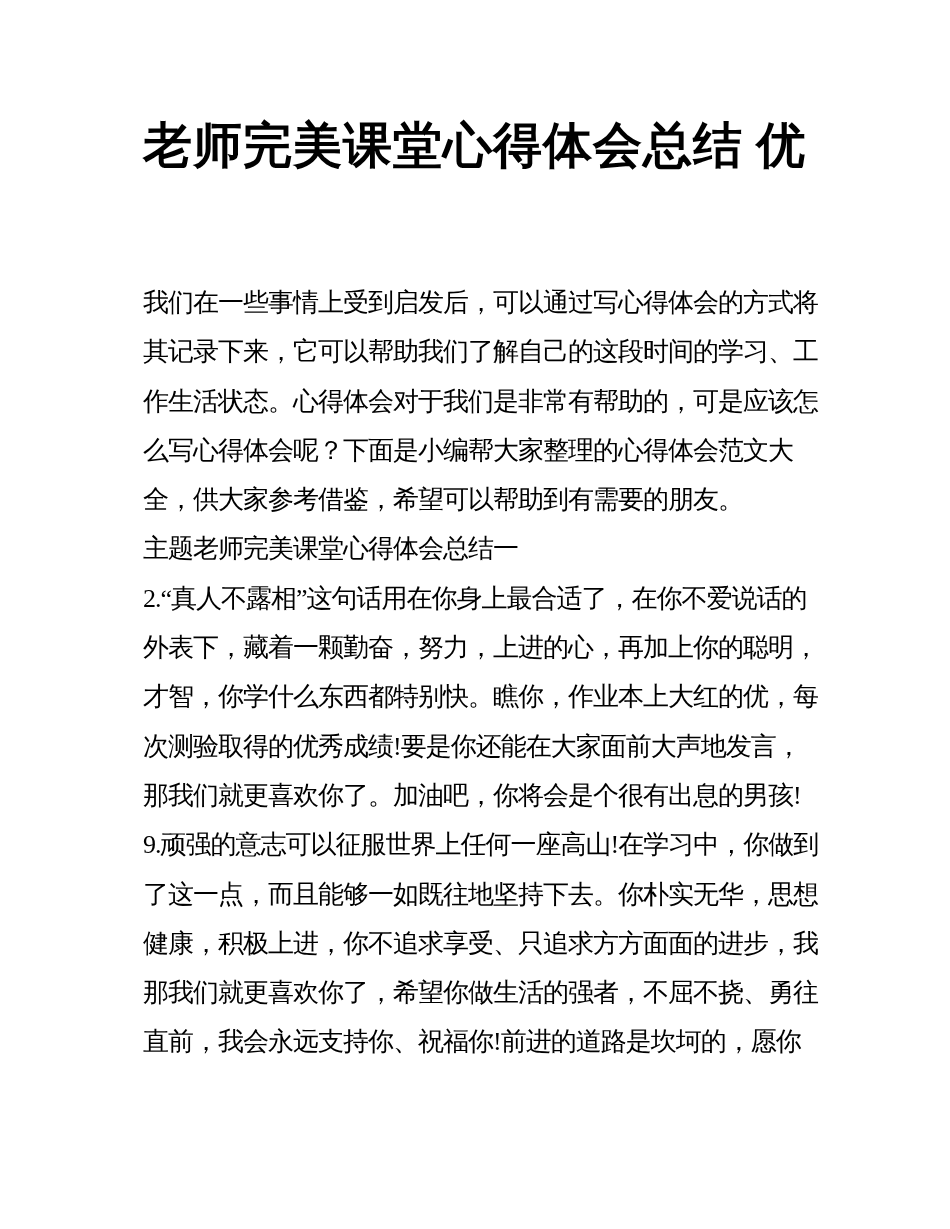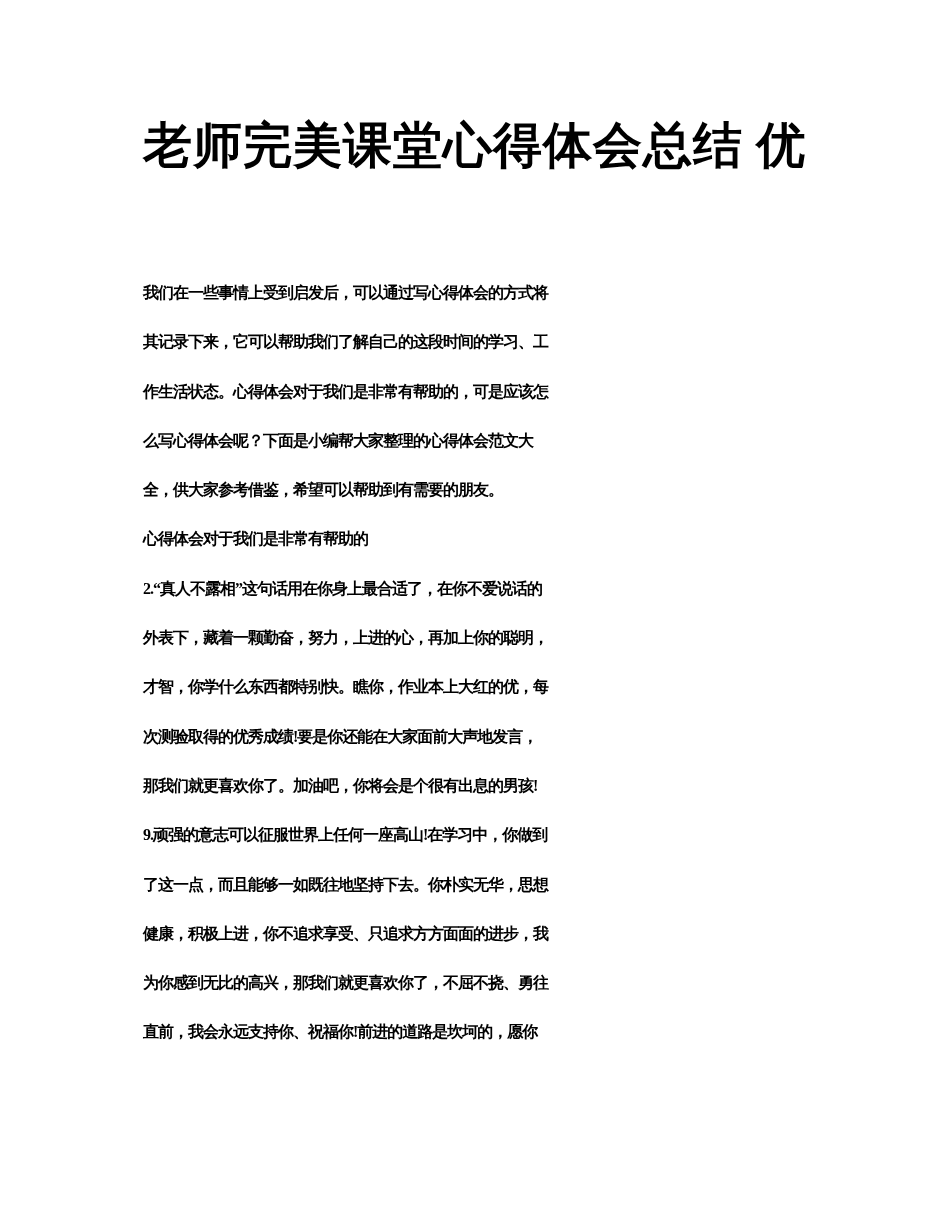--- a/index.html
+++ b/index.html
@@ -25,26 +25,26 @@
       font-weight: bold;
       line-height: 67px;
       letter-spacing: 1px;
     }
     .title-line {
       white-space: nowrap;
     }
     .content-block {
       position: absolute;
       left: 143px;
-      top: 268px;
+      top: 278px;
       width: 690px;
-      font-size: 16px;
+      font-size: 26px;
       line-height: 49.3px;
       letter-spacing: -1px;
-      font-weight: bold;
+      font-weight: normal;
     }
     .body-line {
       white-space: nowrap;
       height: 49.3px;
     }
   </style>
 </head>
 <body>
 
 <div class="page">
@@ -52,26 +52,26 @@
   <div class="title-block">
     <div class="title-line">老师完美课堂心得体会总结 优</div>
   </div>
 
   <div class="content-block">
     <div class="body-line">我们在一些事情上受到启发后，可以通过写心得体会的方式将</div>
     <div class="body-line">其记录下来，它可以帮助我们了解自己的这段时间的学习、工</div>
     <div class="body-line">作生活状态。心得体会对于我们是非常有帮助的，可是应该怎</div>
     <div class="body-line">么写心得体会呢？下面是小编帮大家整理的心得体会范文大</div>
     <div class="body-line">全，供大家参考借鉴，希望可以帮助到有需要的朋友。</div>
-    <div class="body-line">心得体会对于我们是非常有帮助的</div>
+    <div class="body-line">主题老师完美课堂心得体会总结一</div>
     <div class="body-line">2.“真人不露相”这句话用在你身上最合适了，在你不爱说话的</div>
     <div class="body-line">外表下，藏着一颗勤奋，努力，上进的心，再加上你的聪明，</div>
     <div class="body-line">才智，你学什么东西都特别快。瞧你，作业本上大红的优，每</div>
     <div class="body-line">次测验取得的优秀成绩!要是你还能在大家面前大声地发言，</div>
     <div class="body-line">那我们就更喜欢你了。加油吧，你将会是个很有出息的男孩!</div>
     <div class="body-line">9.顽强的意志可以征服世界上任何一座高山!在学习中，你做到</div>
     <div class="body-line">了这一点，而且能够一如既往地坚持下去。你朴实无华，思想</div>
     <div class="body-line">健康，积极上进，你不追求享受、只追求方方面面的进步，我</div>
-    <div class="body-line">为你感到无比的高兴，那我们就更喜欢你了，不屈不挠、勇往</div>
+    <div class="body-line">那我们就更喜欢你了，希望你做生活的强者，不屈不挠、勇往</div>
     <div class="body-line">直前，我会永远支持你、祝福你!前进的道路是坎坷的，愿你</div>
   </div>
 
 </div>
 
 </body></html>

